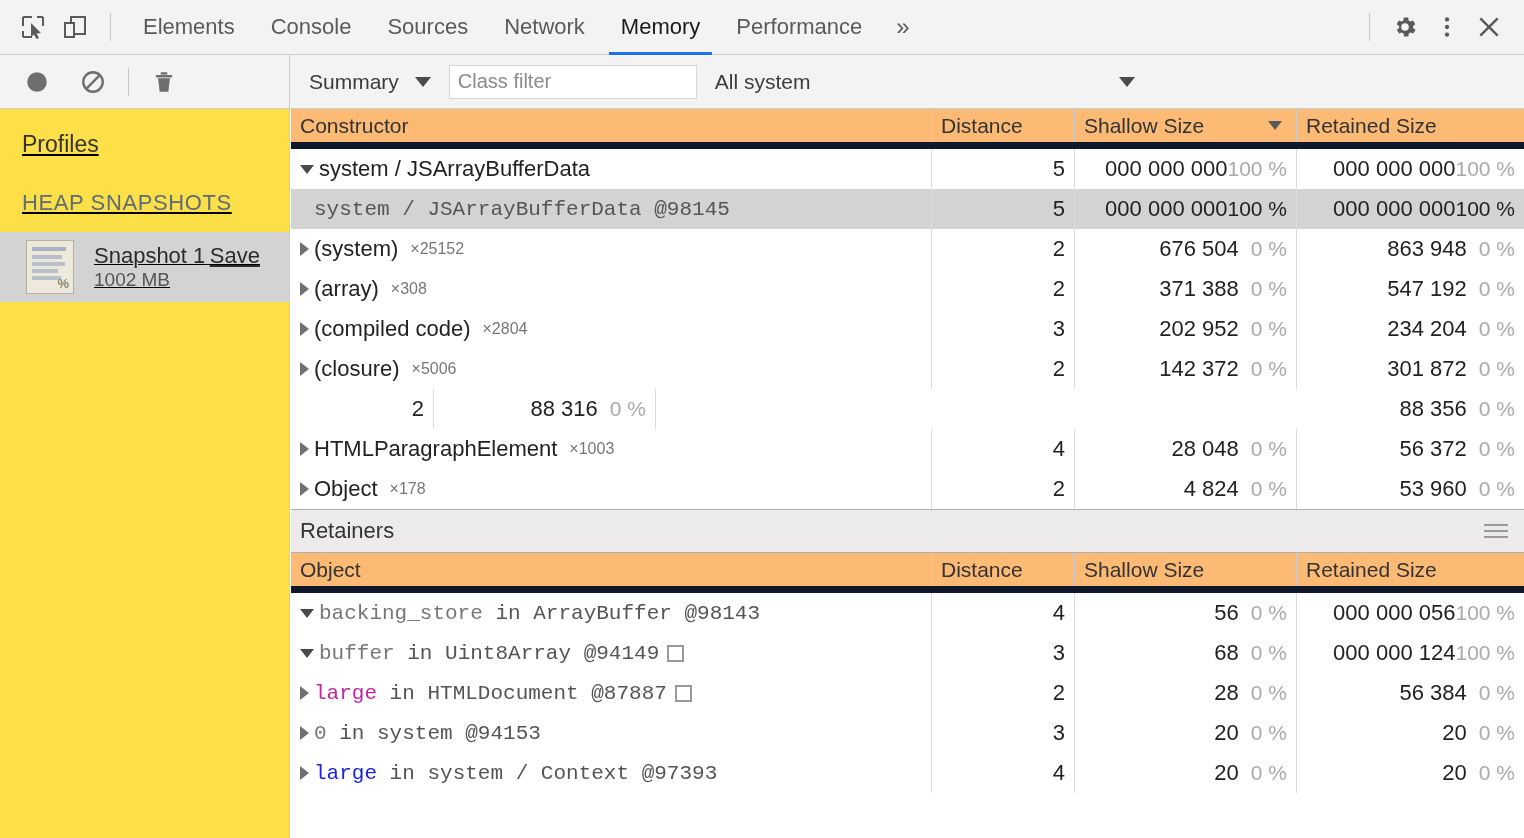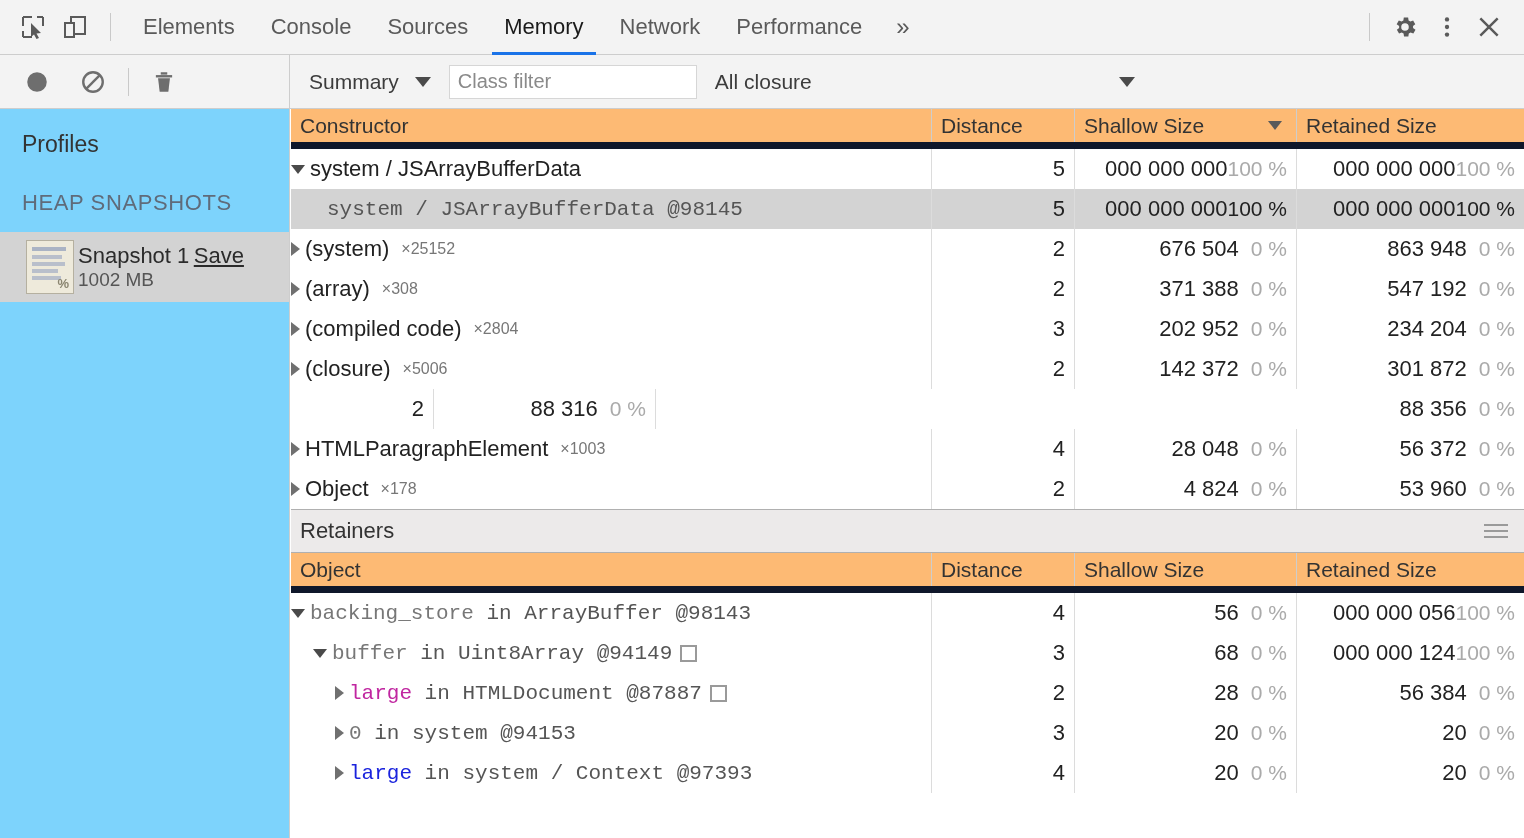--- a/index.html
+++ b/index.html
@@ -105,23 +105,24 @@
     font-size: 21px; color: #3c3c3c;
     cursor: pointer;
   }
   .allobj .caret { margin-left: auto; }
 
   
   .sidebar {
     position: absolute;
     top: 109px; left: 0;
     width: 290px; bottom: 0;
-    background: #7dd3fc;
+    background: #fde047;
     border-right: 1px solid #cdcdcd;
     box-sizing: border-box;
+    text-decoration: underline;
   }
   .side-title {
     font-size: 23px; color: #333;
     padding: 22px 0 0 22px;
   }
   .side-section {
     font-size: 22px; color: #5f6b7a;
     letter-spacing: 0.6px;
     padding: 32px 0 0 22px;
   }
@@ -142,21 +143,21 @@
     flex: none;
   }
   .snap-thumb .bar {
     position: absolute; left: 5px; right: 5px; height: 4px;
     background: #b9bfcb;
   }
   .snap-thumb .pct {
     position: absolute; right: 4px; bottom: 2px;
     font-size: 13px; color: #8a8570; font-weight: bold;
   }
-  .snap-text { margin-left: 4px; line-height: 1.15; }
+  .snap-text { margin-left: 20px; line-height: 1.15; }
   .snap-name { font-size: 22px; color: #2b2b2b; }
   .snap-save { font-size: 22px; color: #2b2b2b; text-decoration: underline; cursor: pointer; }
   .snap-size { font-size: 19px; color: #555; }
 
   
   .content {
     position: absolute;
     top: 109px; left: 291px; right: 0; bottom: 0;
     background: #fff;
   }
@@ -197,21 +198,21 @@
   .row.sel { background: #d3d3d3; }
   .cell {
     box-sizing: border-box;
     display: flex; align-items: center;
     border-right: 1px solid #dcdcdc;
     overflow: hidden;
     white-space: nowrap;
   }
   .cell:last-child { border-right: none; }
   .cell.num { justify-content: flex-end; padding-right: 9px; }
-  .cell.name { }
+  .cell.name { padding-left: 9px; }
 
   .tw {
     display: inline-block;
     width: 0; height: 0;
     margin-right: 5px;
     flex: none;
   }
   .tw.closed {
     border-top: 7px solid transparent;
     border-bottom: 7px solid transparent;
@@ -288,25 +289,25 @@
     <div class="tabs">
       <div class="tab">
           <span>Elements</span>
         </div>
       <div class="tab">
           <span>Console</span>
         </div>
       <div class="tab">
           <span>Sources</span>
         </div>
+      <div class="tab">
+          <span>Network</span>
+        </div>
       <div class="tab active">
           <span>Memory</span>
-        </div>
-      <div class="tab">
-          <span>Network</span>
         </div>
       <div class="tab">
           <span>Performance</span>
         </div>
       <div class="tab-more">
           <span>»</span>
         </div>
     </div>
 
     <div class="tb-right">
@@ -353,21 +354,21 @@
         </svg>
       </div>
     </div>
     <div class="subbar-right">
       <div class="select-box">
         <span>Summary</span>
         <span class="caret"></span>
       </div>
       <input class="classfilter" type="text" placeholder="Class filter" style="">
       <div class="allobj">
-        <span>All closure</span>
+        <span>All system</span>
         <span class="caret"></span>
       </div>
     </div>
   </div>
 
   <div class="sidebar">
     <div class="side-title">Profiles</div>
     <div class="side-section">HEAP SNAPSHOTS</div>
     <div class="snapshot-row">
       <div class="snap-thumb">

